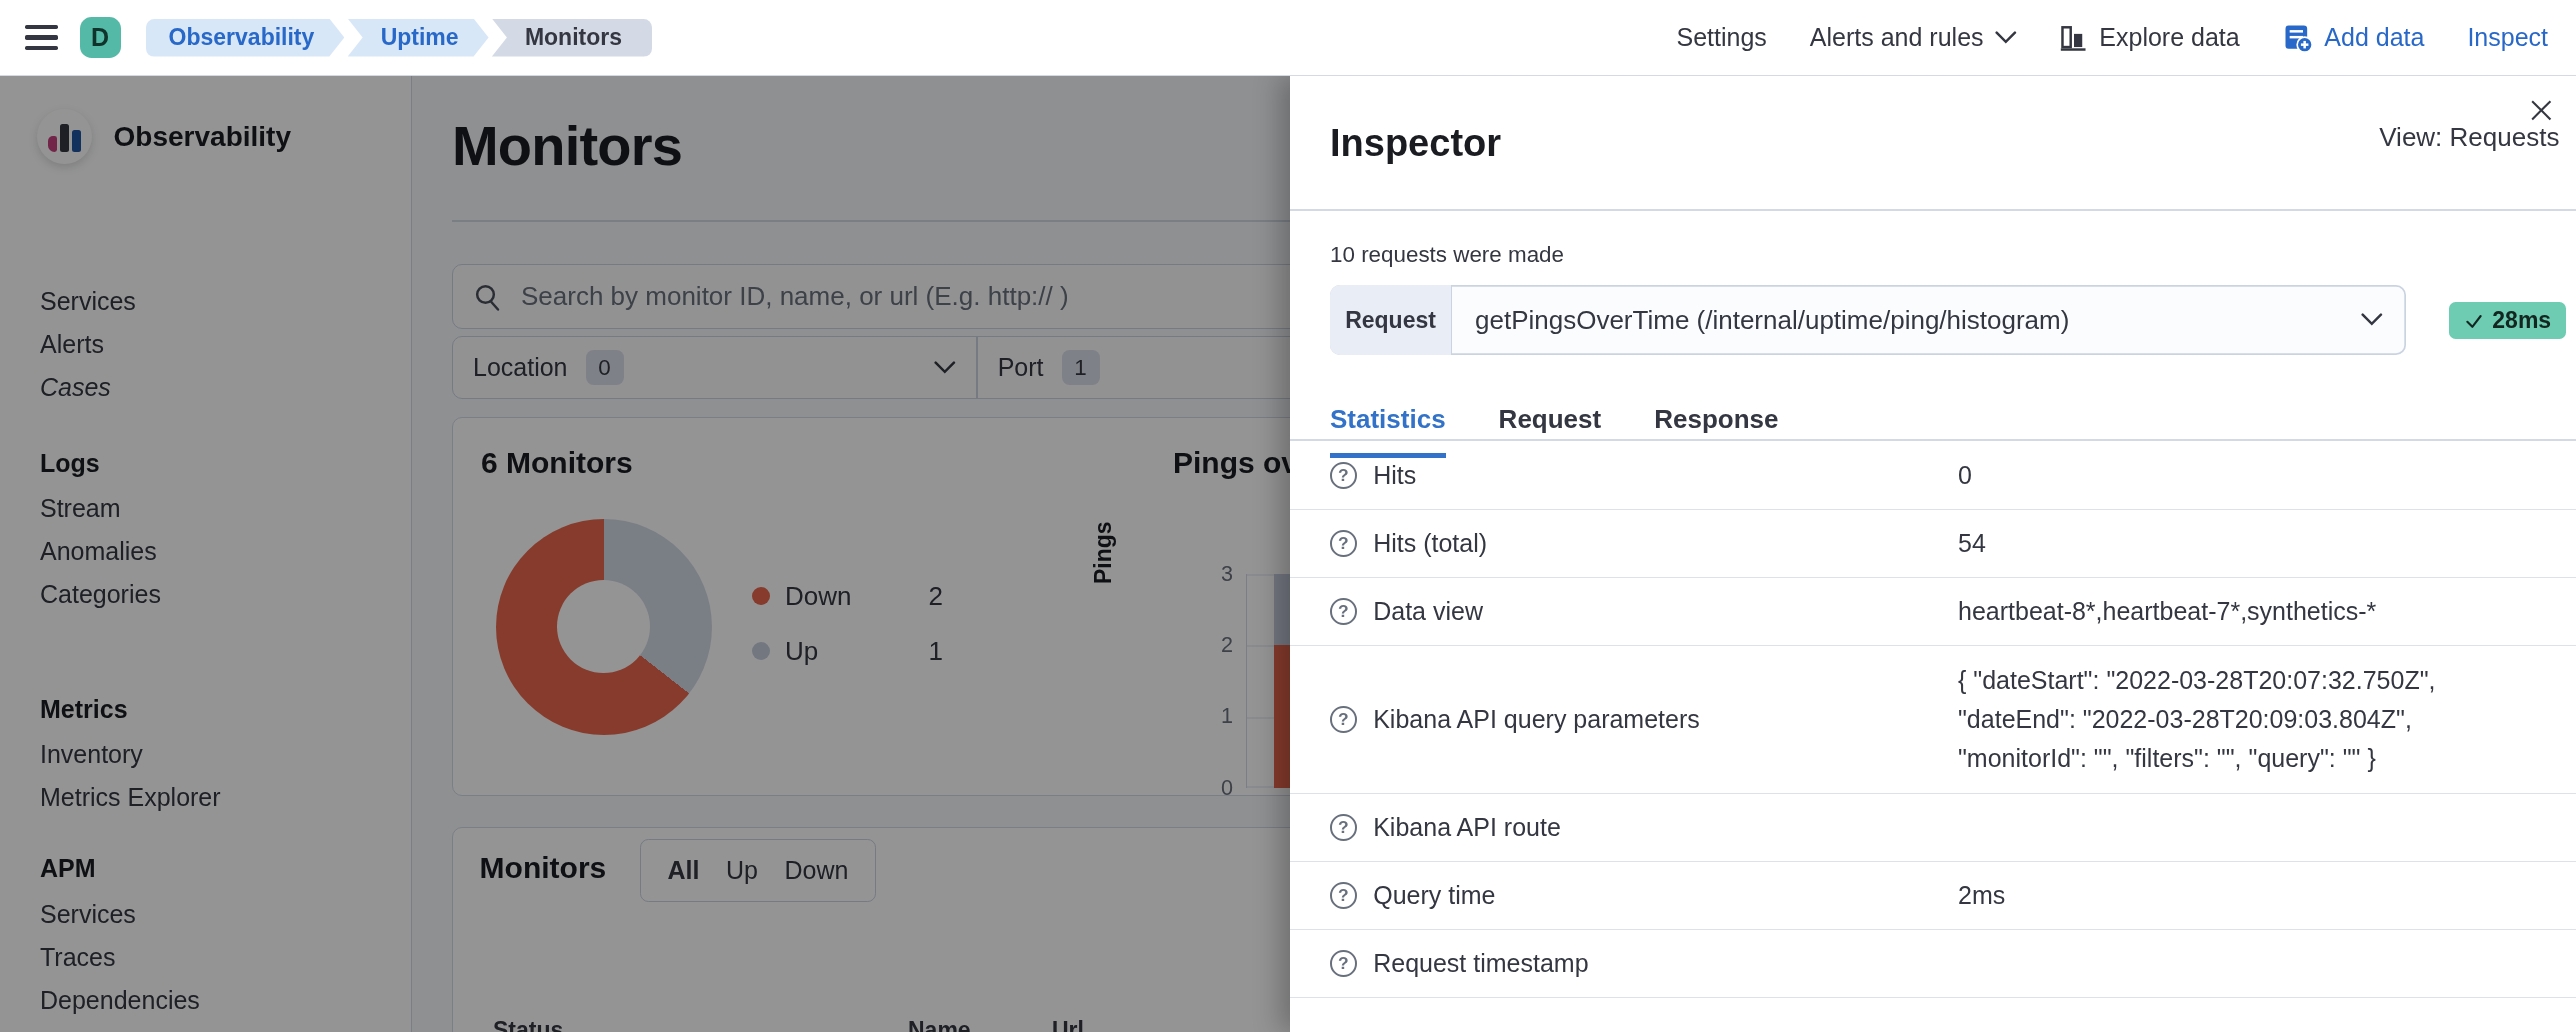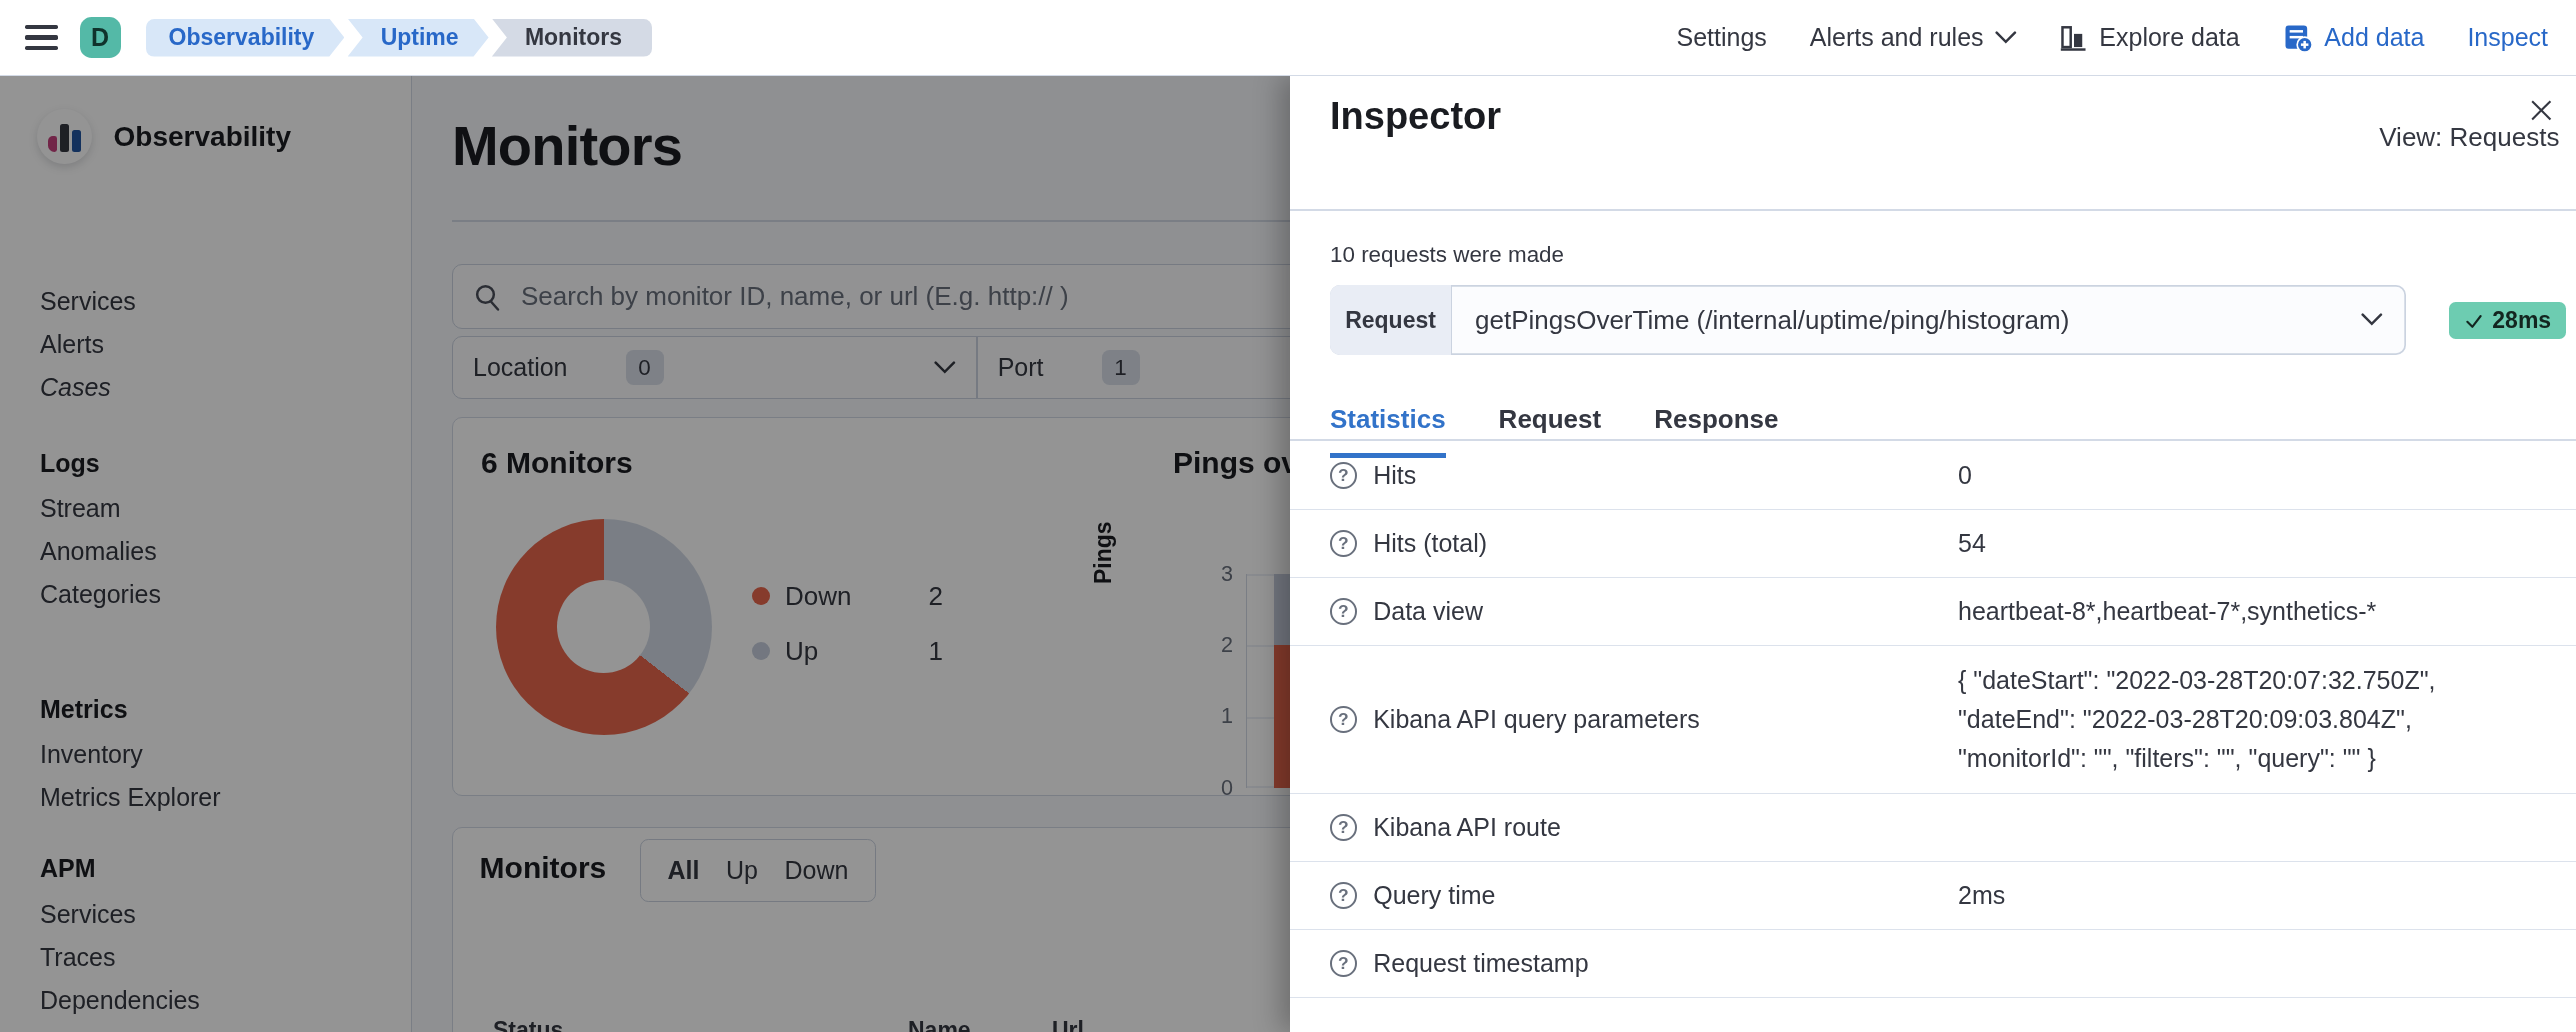--- a/index.html
+++ b/index.html
@@ -50,21 +50,21 @@
   .search-box {
     position:absolute; left:40px; top:188px; width:2083px; height:65px; background:#FBFCFE;
     border:1.7px solid #CBD3E0; border-radius:10px; display:flex; align-items:center; padding:0 20px;
   }
   .search-box input { border:none; outline:none; background:transparent; font-family:inherit; font-size:26px; color:#343741; flex:1; margin-left:18px; }
   .search-box input::placeholder { color:#69707D; }
   .filter-group {
     position:absolute; left:40px; top:260px; width:2008px; height:63px;
     border:1.7px solid #CBD3E0; border-radius:10px; display:flex; align-items:center; background:rgba(255,255,255,.55);
   }
-  .filter-sec { display:flex; align-items:center; height:100%; padding:0 20px;gap:40px; }
+  .filter-sec { display:flex; align-items:center; height:100%; padding:0 20px; }
   .filter-sec.loc { width:523px; }
   .filter-label { font-size:25px; color:#343741; }
   .count-badge { margin-left:18px; min-width:38px; height:35px; padding:0 10px; background:#D9DEE9; border-radius:7.5px; display:flex; align-items:center; justify-content:center; font-size:22.4px; color:#343741; }
   .filter-sep { width:1.7px; height:100%; background:#CBD3E0; }
   .filter-chev { margin-left:auto; }
   
   .card { position:absolute; background:#fff; border:1.7px solid #D3DAE6; border-radius:10px; }
   .card.snapshot { left:40px; top:341px; width:2083px; height:379px; }
   .card.mlist    { left:40px; top:751px; width:2083px; height:332px; }
   .card-h2 { position:absolute; font-size:30px; font-weight:bold; color:#1a1c21; }
@@ -89,21 +89,21 @@
   .btn-group .bg-item.active { font-weight:bold; }
   .th { position:absolute; font-size:23px; font-weight:bold; color:#343741; }
   
   .overlay-mask { position:absolute; left:0; top:76px; width:2576px; height:956px; background:rgba(0,0,0,0.42); z-index:50; }
   
   .flyout {
     position:absolute; left:1290px; top:76px; width:1286px; height:956px; background:#fff; z-index:100;
     box-shadow:-10px 0 25px rgba(0,0,0,0.25);
   }
   .fly-close { position:absolute; right:18px; top:18px; width:33px; height:33px; cursor:pointer; display:flex; align-items:center; justify-content:center; }
-  .fly-title { position:absolute; left:40px; top:19px; font-size:38px; font-weight:bold; color:#1a1c21; }
+  .fly-title { position:absolute; left:40px; top:46px; font-size:38px; font-weight:bold; color:#1a1c21; }
   .fly-view  { position:absolute; right:16.6px; top:46px; font-size:26px; color:#343741; }
   .fly-head-rule { position:absolute; left:0; top:133px; width:100%; height:1.7px; background:#D3DAE6; }
   .fly-reqmade { position:absolute; left:40px; top:166px; font-size:22.4px; color:#343741; }
   .req-group {
     position:absolute; left:40px; top:209px; width:1076px; height:70px; border-radius:10px;
     box-shadow:inset 0 0 0 1.7px #CBD3E0; display:flex; align-items:stretch; overflow:hidden; background:#FBFCFE;
   }
   .req-prepend { width:122px; background:#E9EDF5; display:flex; align-items:center; justify-content:center; font-size:23px; font-weight:bold; color:#343741; border-right:1.7px solid #CBD3E0; }
   .req-select { flex:1; display:flex; align-items:center; padding:0 23px; font-size:26px; color:#343741; cursor:pointer; }
   .req-select .chev { margin-left:auto; }

